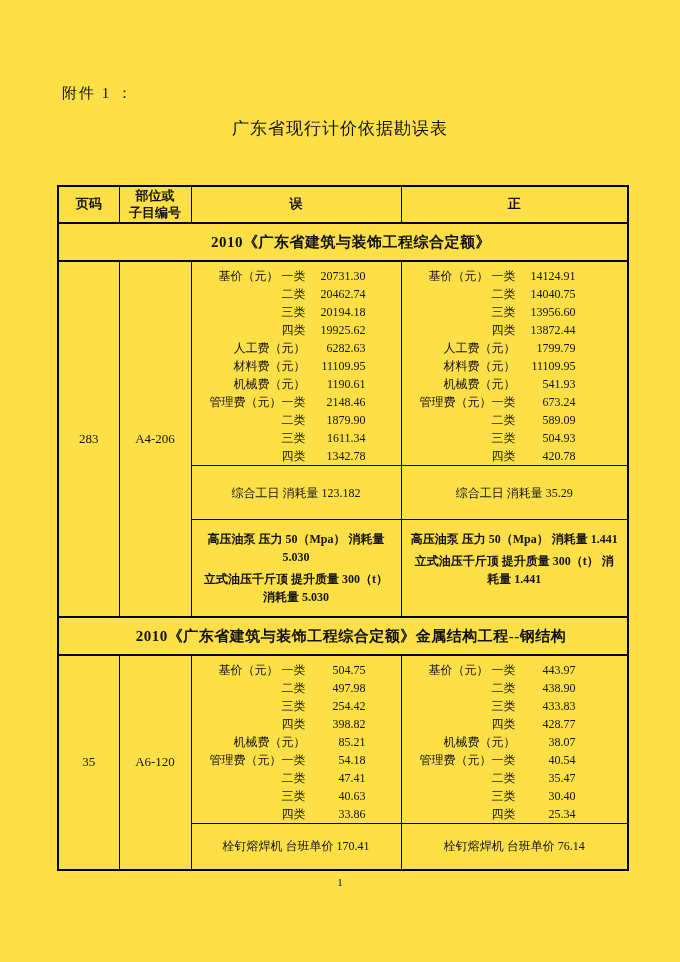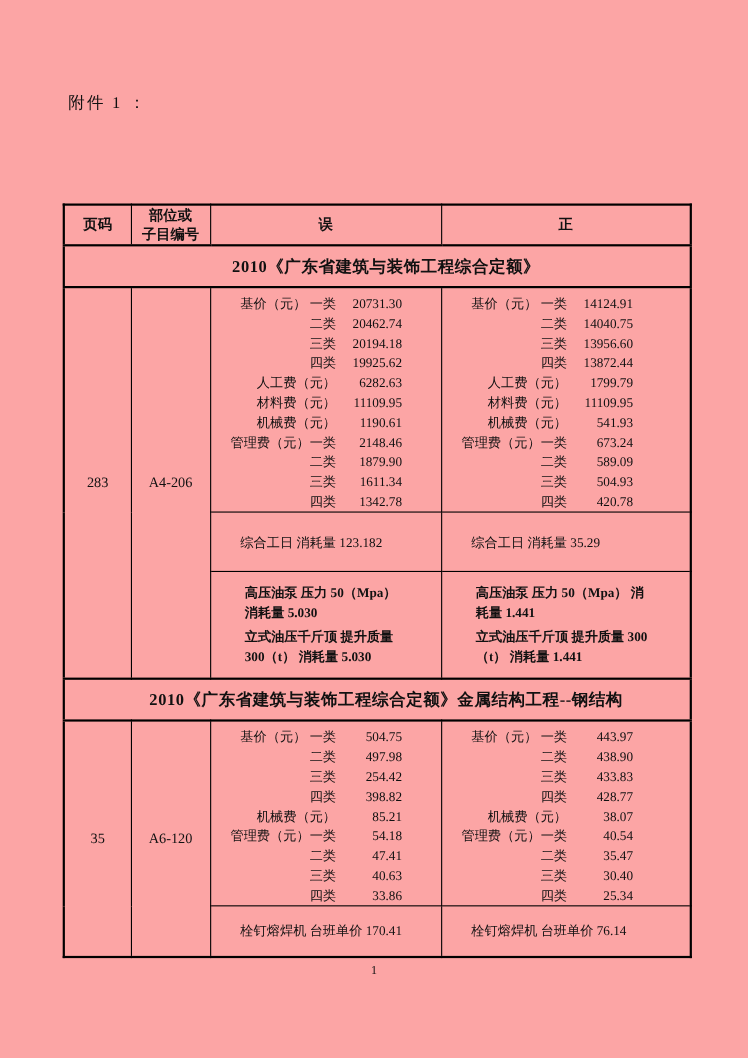--- a/index.html
+++ b/index.html
@@ -1,21 +1,21 @@
 <!DOCTYPE html>
 <html><head>
 <meta charset="utf-8">
 <style>
   * { margin:0; padding:0; box-sizing:border-box; }
   html,body { background:#e8e8e8; }
   .page {
     position:relative;
     width:680px; height:962px;
     margin:0 auto;
-    background:#fca5a5;
+    background:#fde047;
     font-family:"Liberation Serif","DejaVu Serif",serif;
     color:#111;
     overflow:hidden;
   }
   .attachment {
     position:absolute; left:62px; top:84px;
     font-size:15px; letter-spacing:2px;
   }
   .doc-title {
     position:absolute; top:117px; left:0; width:100%;
@@ -56,37 +56,38 @@
   }
   td.feecell {
     vertical-align:top;
     padding:5px 8px 0 12px;
     font-size:12px;
   }
   .fee-line { line-height:18px; white-space:nowrap; }
   .fee-label { display:inline-block; width:102px; text-align:right; }
   .fee-value { display:inline-block; width:58px; text-align:right; margin-left:2px; }
   td.textcell {
-    padding:6px 27px; font-size:12px; line-height:18px;
+    padding:6px 4px; font-size:12px; line-height:18px;text-align:center;
   }
   td.h-mid { height:54px; }
   td.h-pump { height:88px; }
   td.h-stud { height:46px; }
   .para { margin:4px;font-weight:bold; }
   .footer-page {
     position:absolute; top:876px; left:0; width:100%;
     text-align:center; font-size:11px;
   }
 </style>
 </head>
 <body>
 
 <div class="page">
 
   <div class="attachment">附件 1 ：</div>
+  <div class="doc-title">广东省现行计价依据勘误表</div>
 
   <div class="table-wrap">
     <table class="errata">
       <colgroup>
         <col style="width:61px">
           <col style="width:72px">
           <col style="width:210px">
           <col style="width:227px">
       </colgroup>
 

